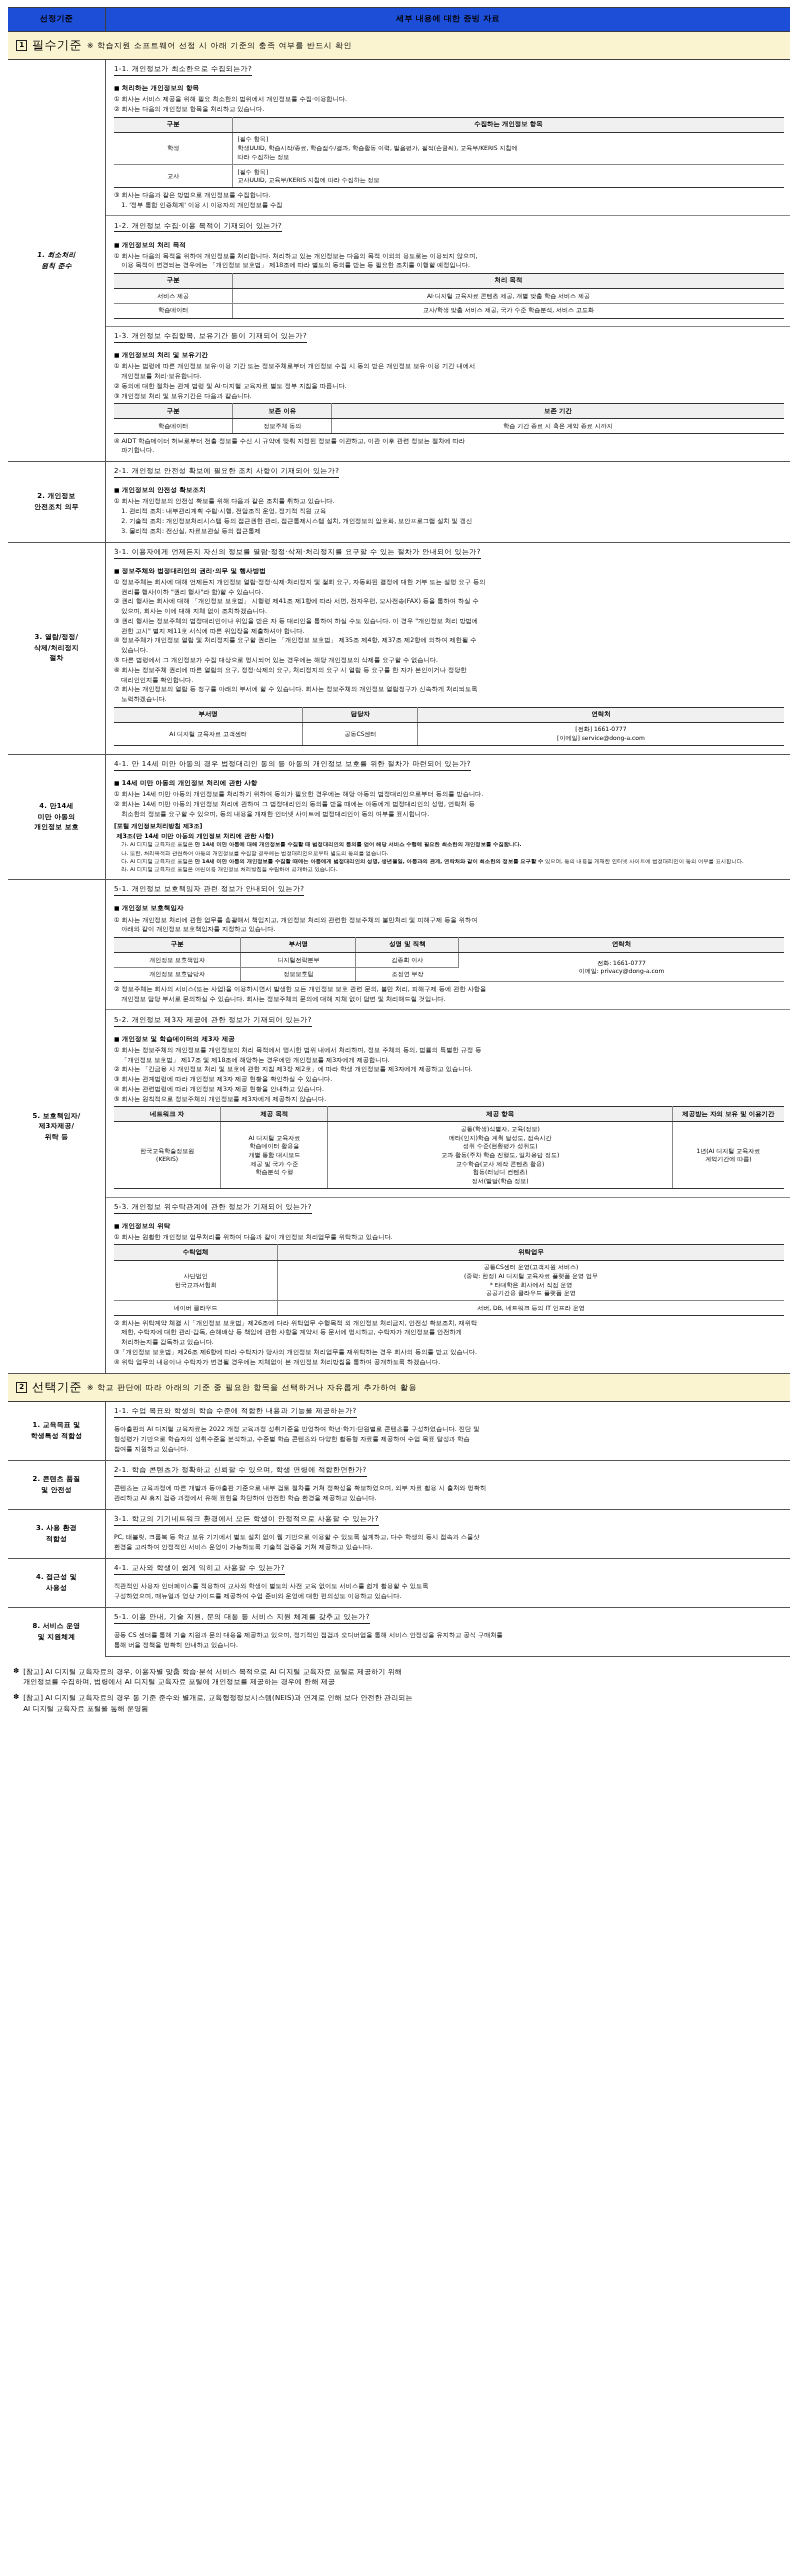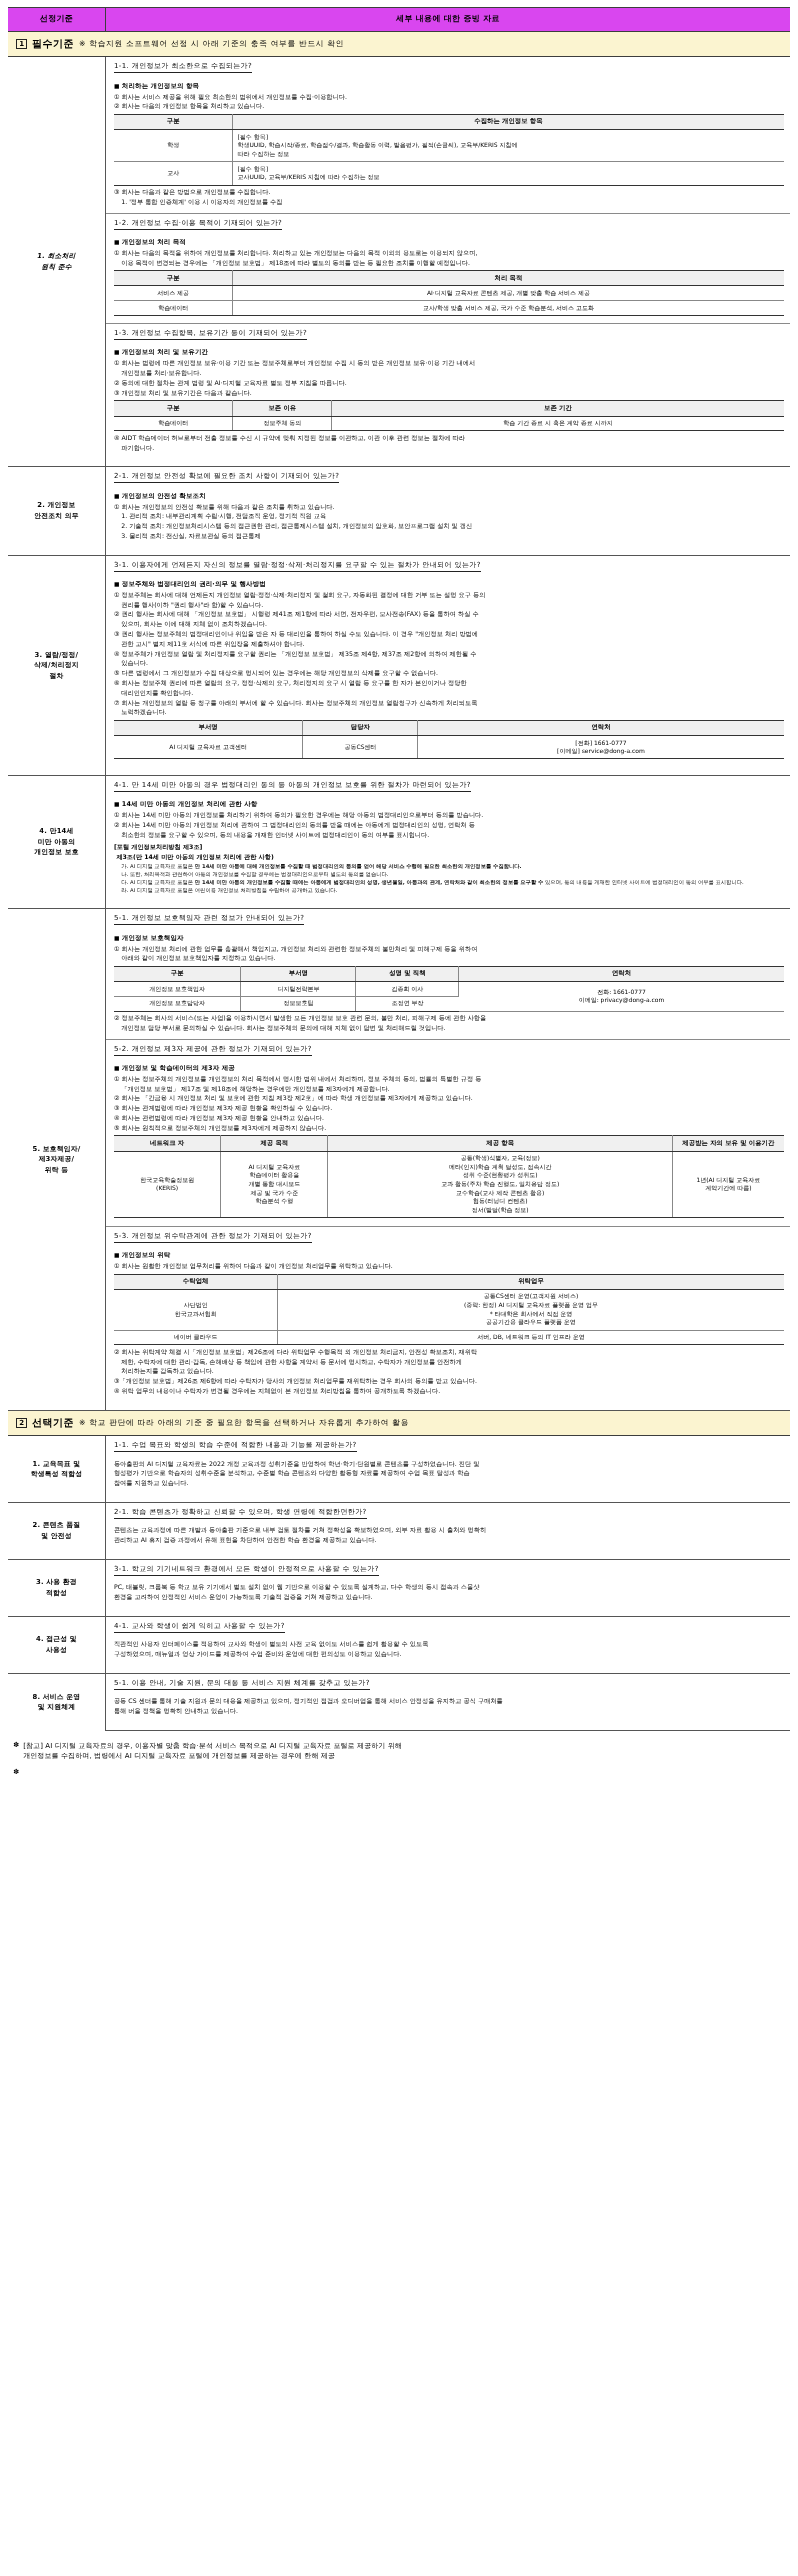--- a/index.html
+++ b/index.html
@@ -16,21 +16,21 @@
     line-height: 1.45;
     -webkit-font-smoothing: none;
   }
   .page { width: 798px; padding: 6.6px 8.2px 13px 8.2px; }
 
   table.main { width: 782px; border-collapse: collapse; table-layout: fixed; }
   table.main > tbody > tr > td, table.main > tbody > tr > th { vertical-align: top; }
 
   
   .hdr-cell {
-    background: #d946ef;
+    background: #1d4ed8;
     border-top: 1.3px solid #3d3d3d;
     border-bottom: 0.9px solid #3d3d3d;
     text-align: center;
     font-weight: bold;
     font-size: 8px;
     padding: 5.8px 3.3px;
     letter-spacing: 0.3px;
   }
   .hdr-cell.left { border-right: 0.8px solid #3d3d3d; }
 
@@ -42,38 +42,38 @@
   }
   .banner-inner { display: flex; align-items: center; gap: 5px; }
   .num-box {
     display: inline-flex; align-items: center; justify-content: center;
     width: 10.7px; height: 10.7px;
     border: 0.9px solid #222;
     font-weight: bold; font-size: 7px;
     background: #fbf4d0;
     flex: 0 0 auto;
   }
-  .banner-title { font-weight: bold; font-size: 10px; letter-spacing: 0.5px; }
+  .banner-title { font-weight: normal; font-size: 12px; letter-spacing: 0.5px; }
   .banner-note { font-size: 7.7px; letter-spacing: 0.7px; font-weight: normal; }
 
   
   .crit-label {
     width: 97px;
     text-align: center;
     font-weight: bold;
     font-size: 6.8px;
     padding: 5px 5px;
     border-bottom: 0.8px solid #555;
     vertical-align: middle !important;
     line-height: 1.55;
     letter-spacing: 0.2px;
   }
   .crit-label.nb { border-bottom: none; }
   .crit-body {
-    padding: 0 0 8px 0;
+    padding: 0 0 0 0;
     border-left: 0.8px solid #555;
     border-bottom: 0.8px solid #555;
   }
 
   
   .qblock { padding: 4.1px 6.6px 5px 8.2px; border-bottom: 0.8px solid #8a8a8a; }
   .qblock:last-child { border-bottom: none; }
   .qtitle {
     font-size: 7px;
     font-weight: normal;
@@ -574,17 +574,21 @@
 <div class="footnotes">
   <div class="fn">
     <span class="star">✽</span>
     <span class="ftxt">
       <span>[참고] AI 디지털 교육자료의 경우, 이용자별 맞춤 학습·분석 서비스 목적으로 AI 디지털 교육자료 포털로 제공하기 위해</span><br>
       <span>개인정보를 수집하며, 법령에서 AI 디지털 교육자료 포털에 개인정보를 제공하는 경우에 한해 제공</span>
     </span>
   </div>
   <div class="fn">
     <span class="star">✽</span>
+    <span class="ftxt">
+      <span>[참고] AI 디지털 교육자료의 경우 동 기준 준수와 별개로, 교육행정정보시스템(NEIS)과 연계로 인해 보다 안전한 관리되는</span><br>
+      <span>AI 디지털 교육자료 포털을 통해 운영됨</span>
+    </span>
   </div>
 </div>
 
 </div>
 
 
 </body></html>

